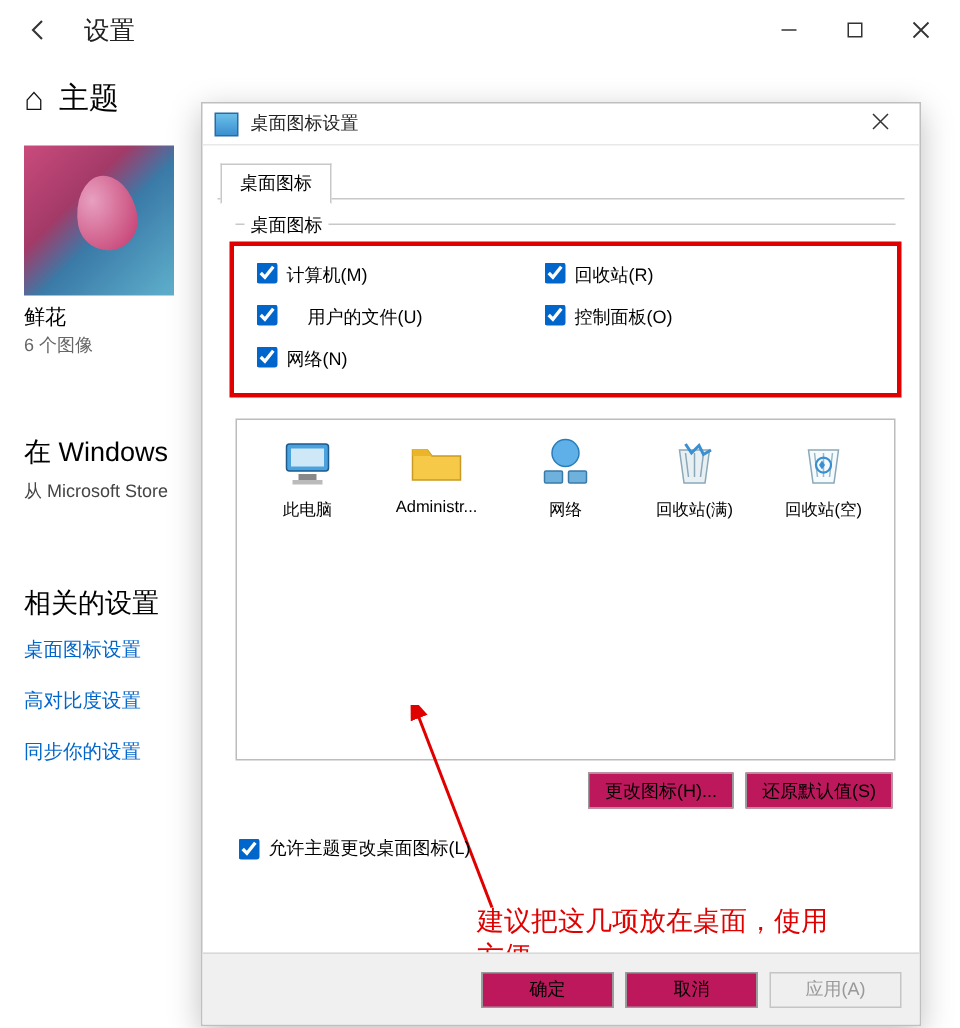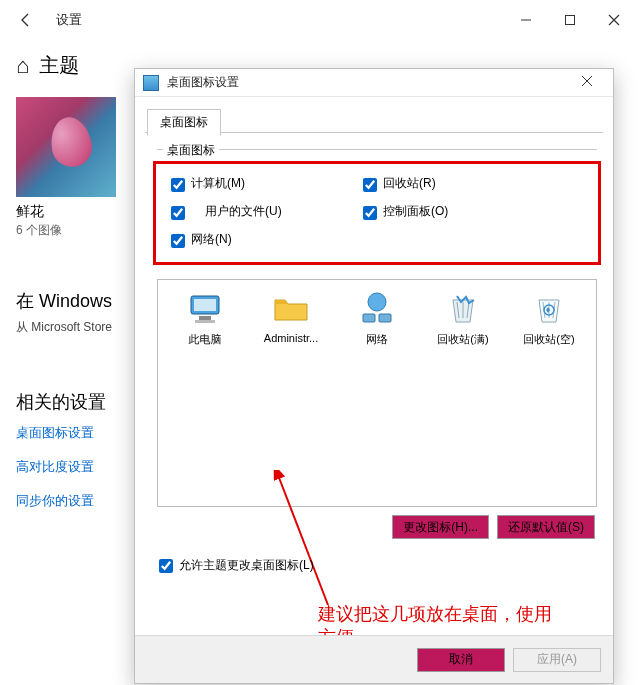--- a/index.html
+++ b/index.html
@@ -21,21 +21,21 @@
   .settings-titlebar {
     height: 40px;
     display: flex; align-items: center;
     padding: 0 4px;
   }
   .tb-btn {
     width: 44px; height: 32px;
     display: flex; align-items: center; justify-content: center;
     color: #333;
   }
-  .tb-title { font-size: 13px; margin-left: 8px; color: #222; }
+  .tb-title { font-size: 17px; margin-left: 8px; color: #222; }
   .tb-spacer { flex: 1; }
   .settings-header {
     display: flex; align-items: center;
     padding: 12px 16px 10px 16px;
   }
   .home-icon { font-size: 22px; margin-right: 10px; color: #111; }
   .settings-h1 { font-size: 20px; font-weight: 400; color: #000; }
   .thumb {
     margin: 8px 0 6px 16px;
     width: 100px; height: 100px;
@@ -116,21 +116,21 @@
     background:#fff; padding:0 4px; font-size:12px;
   }
   .redbox {
     position: absolute;
     left: 18px; top: 92px;
     width: 448px; height: 104px;
     border: 3px solid #e00000;
     pointer-events: none;
   }
 
-  .chk { position: absolute; display:flex; align-items:flex-end; font-size:12px; }
+  .chk { position: absolute; display:flex; align-items:flex-start; font-size:12px; }
   .chk input { width:14px; height:14px; margin-right:6px; accent-color:#0066cc; }
 
   .iconwell {
     position:absolute; left:22px; top:210px;
     width:440px; height:228px;
     border:1px solid #bcbcbc;
     background:#fff;
   }
   .icons { display:flex; padding:8px 4px 0 4px; }
   .icon-item { width:86px; text-align:center; }
@@ -325,16 +325,17 @@
     <button class="winbtn">更改图标(H)...</button>
     <button class="winbtn">还原默认值(S)</button>
   </div>
 
   <label class="allowchk">
     <input type="checkbox" checked="" style="">
     <span>允许主题更改桌面图标(L)</span>
   </label>
 
   <div class="dlg-footer">
+    <button class="winbtn">确定</button>
     <button class="winbtn">取消</button>
     <button class="winbtn" disabled="">应用(A)</button>
   </div>
 </div>
 
 </body></html>

